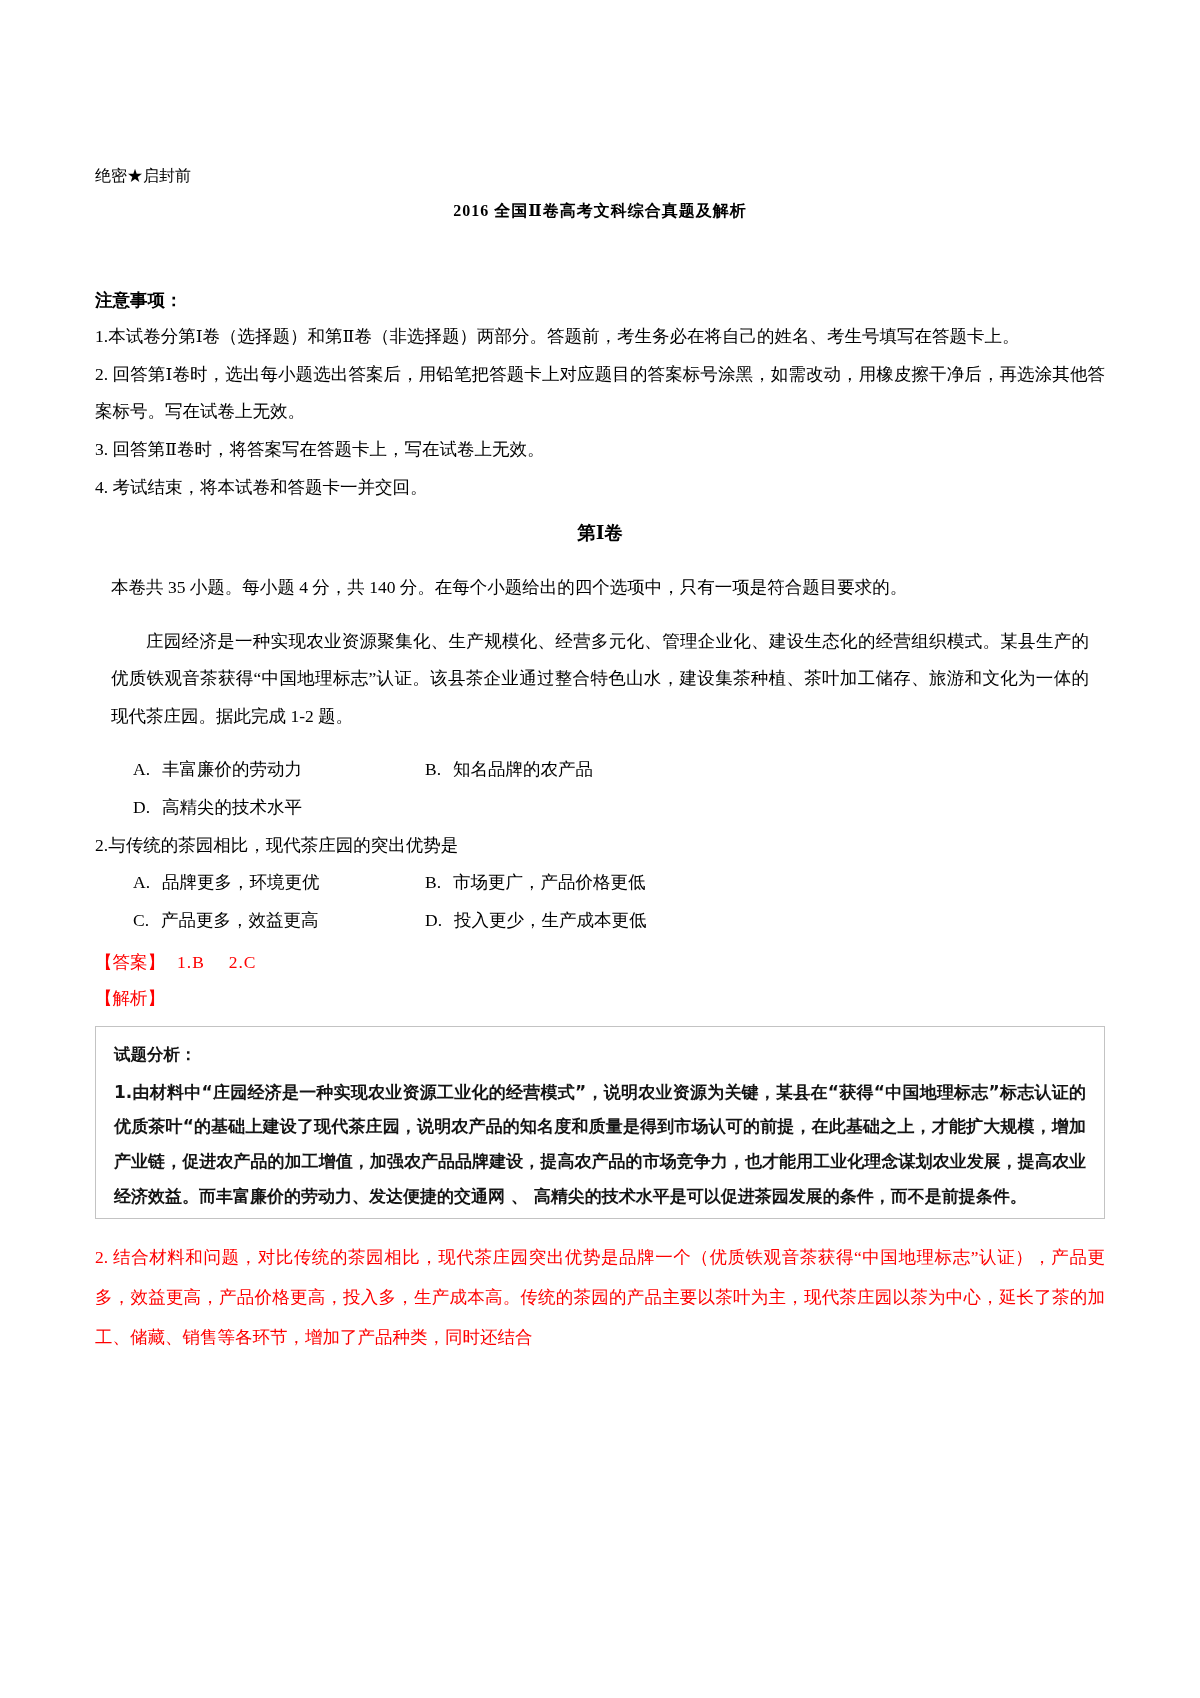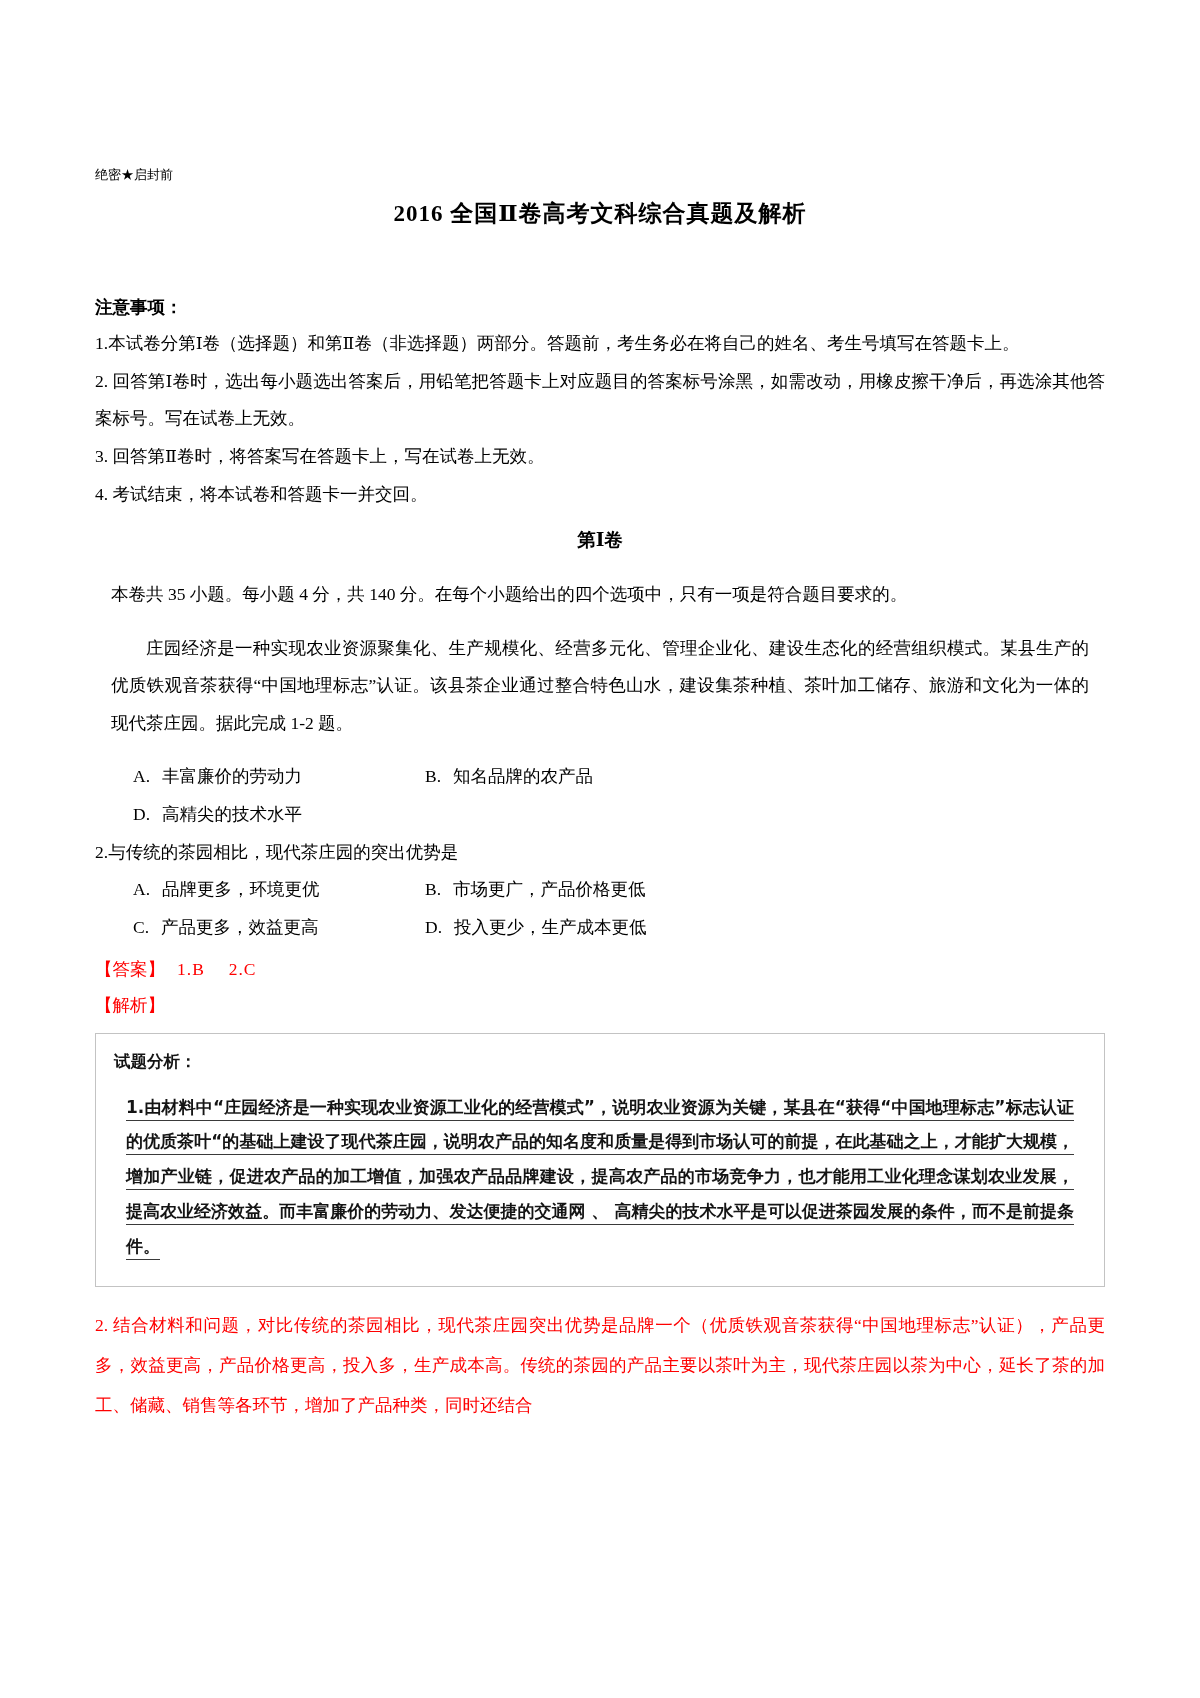--- a/index.html
+++ b/index.html
@@ -16,25 +16,25 @@
     position: relative;
   }
   .page {
     width: 1010px;
     margin: 0 auto;
     padding-top: 166px;
     box-sizing: border-box;
     font-size: 17.5px;
   }
   .secret-line {
-    font-size: 13px;
+    font-size: 16px;
     margin: 0 0 14px 0;
   }
   .doc-title {
-    font-size: 23px;
+    font-size: 16px;
     font-weight: bold;
     text-align: center;
     margin: 0 0 66px 0;
     letter-spacing: 1px;
   }
   .notice-heading {
     font-weight: bold;
     font-size: 17.5px;
     margin: 0 0 6px 0;
   }
@@ -76,37 +76,36 @@
     margin: 4px 0 0 0;
     line-height: 2.15;
   }
   .answer-value { margin-left: 12px; letter-spacing: 1px; }
   .analysis-label-line {
     margin: 0 0 10px 0;
     line-height: 2.0;
   }
   .analysis-box {
     border: 1px solid #c3c3c3;
-    padding: 12px 18px 10px 18px;
+    padding: 12px 18px 4px 18px;
     font-family: "DejaVu Sans", "Liberation Sans", sans-serif;
     font-weight: 600;
     font-size: 17px;
     color: #141414;
     margin: 0 0 18px 0;
   }
   .analysis-box-heading {
     margin: 0 0 4px 0;
     line-height: 1.9;
     font-size: 16.5px;
   }
   .analysis-box-text {
-    margin: 12px;
+    margin: 0;
     line-height: 2.05;
     text-align: justify;
-    text-decoration: underline;
     text-decoration-color: #3a3a3a;
     text-decoration-thickness: 1px;
     text-underline-offset: 7px;
   }
   .red-note {
     margin: 0;
     line-height: 2.3;
     text-align: justify;
     font-size: 17.5px;
   }

